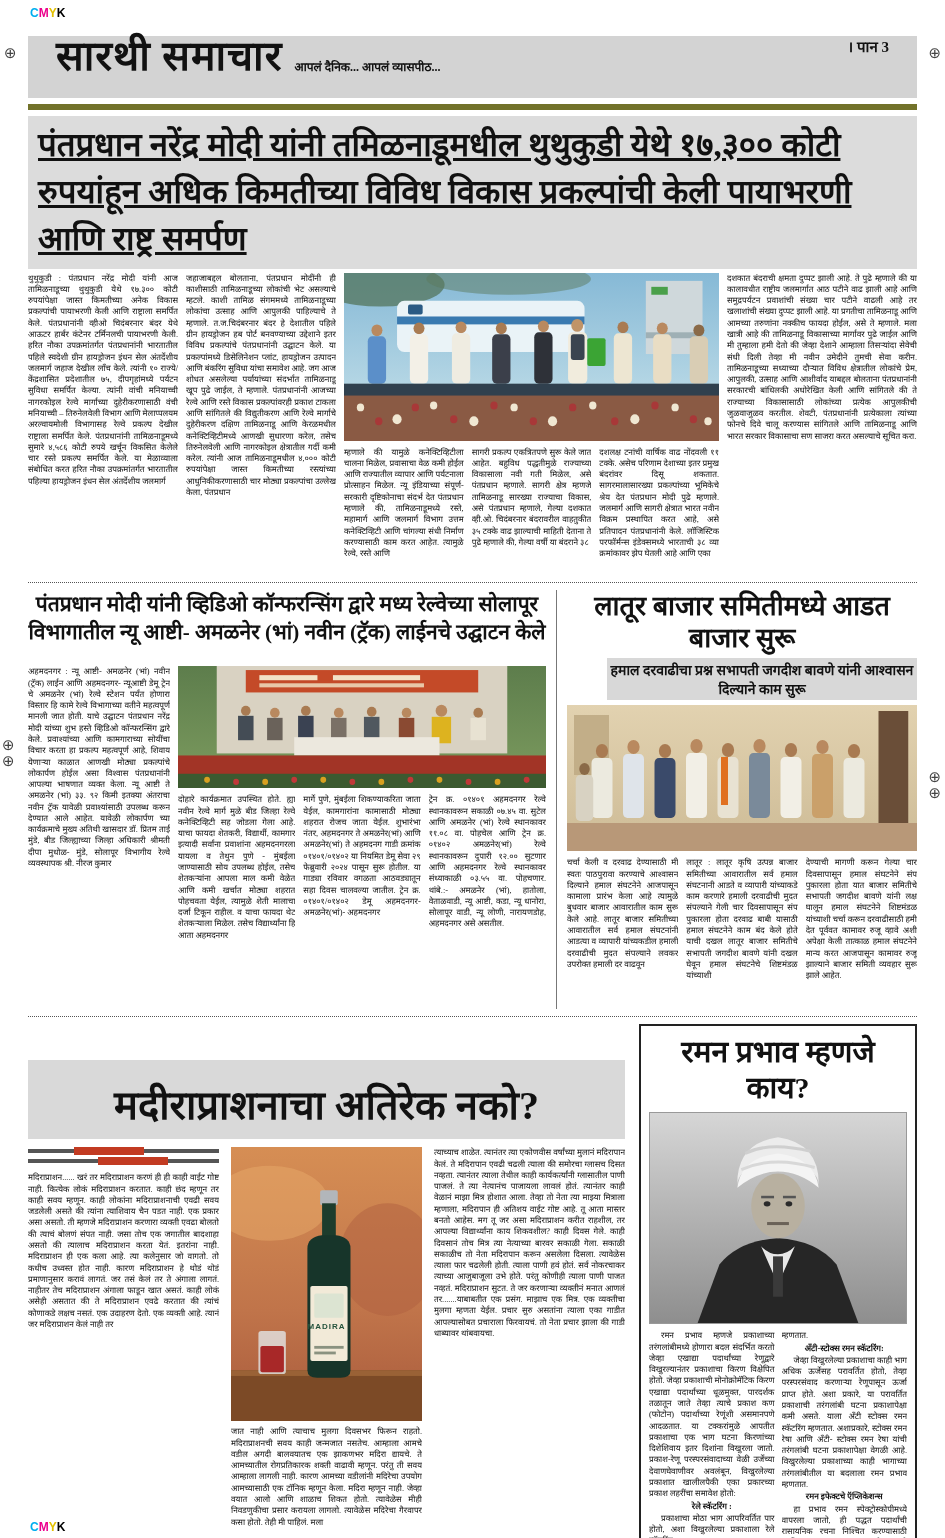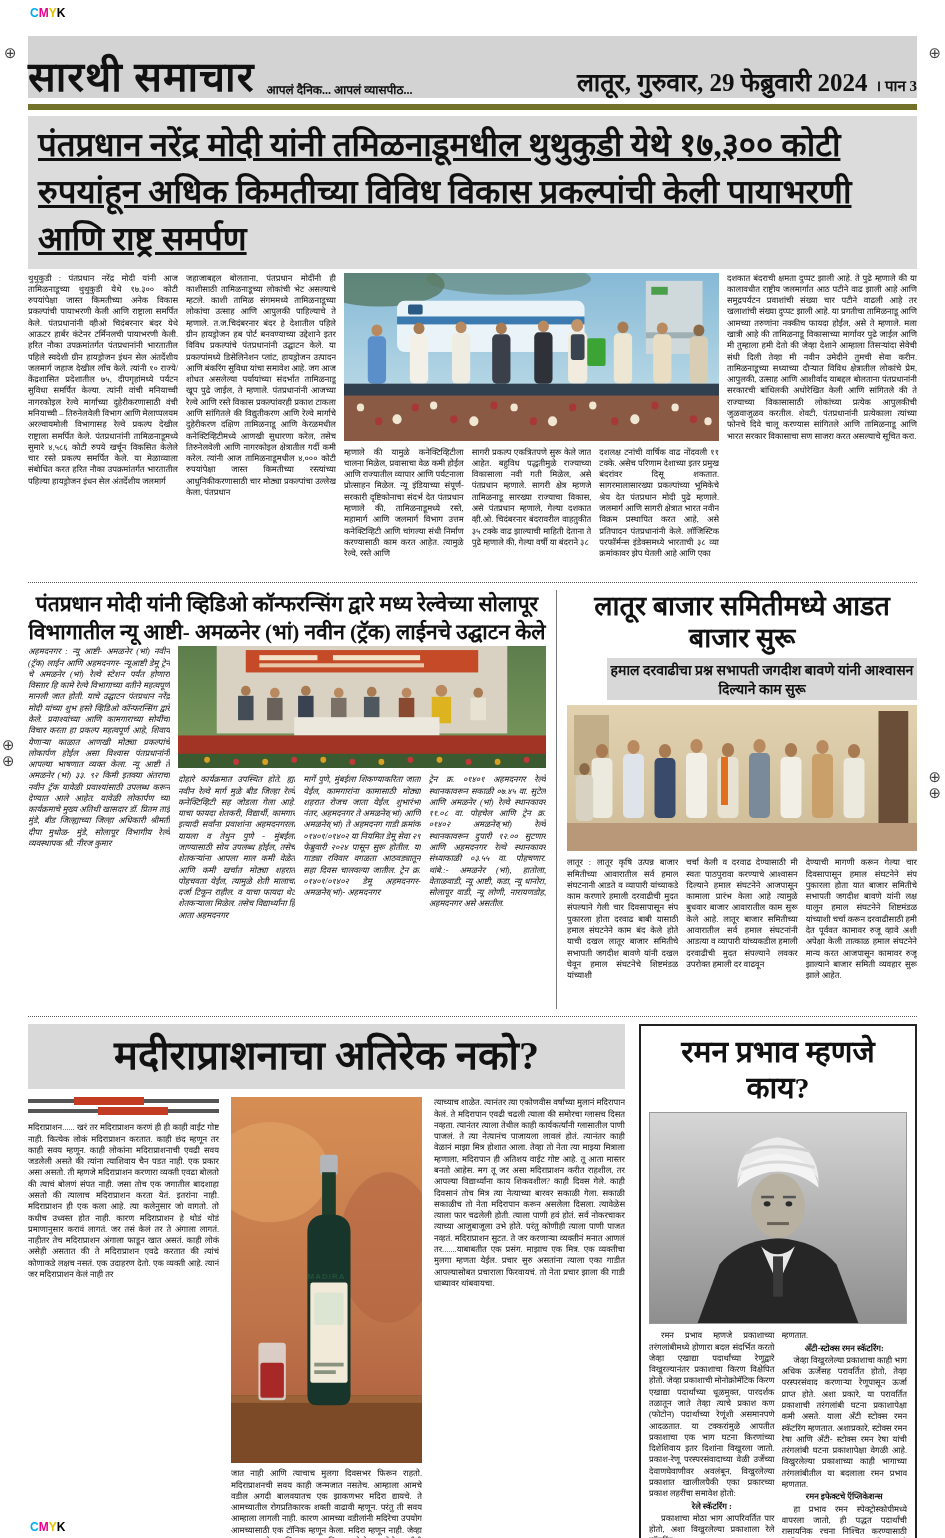--- a/index.html
+++ b/index.html
@@ -8,21 +8,21 @@
   .content{position:absolute;left:28px;right:28px;top:20px;}
 
   
   .cmyk{position:absolute;left:30px;font-family:"Liberation Sans",sans-serif;
         font-weight:bold;font-size:12px;letter-spacing:0px;}
   .cmyk span{display:inline-block;}
   .cmyk .c{color:#00aeef}.cmyk .m{color:#ec008c}.cmyk .y{color:#e3c000}.cmyk .k{color:#000}
   .regmark{position:absolute;color:#444;font-size:15px;line-height:14px;font-family:"DejaVu Sans",sans-serif;}
 
   
-  .masthead{background:#d3d3d3;height:62px;display:flex;align-items:flex-end;padding:0 0;margin-top:16px;}
+  .masthead{background:#d3d3d3;height:62px;display:flex;align-items:flex-start;padding:0 28px;margin-top:16px;}
   .mast-title{font-size:41px;font-weight:800;letter-spacing:1px;line-height:1;}
   .mast-tagline{font-size:12px;font-weight:700;margin-left:12px;margin-top:22px;}
   .mast-right{margin-left:auto;display:flex;align-items:baseline;gap:8px;}
   .mast-date{font-size:25px;font-weight:800;}
   .mast-page{font-size:15px;font-weight:700;}
   .olive-rule{height:6px;background:#72722a;margin:6px 0;}
 
   
   .headline1{background:#dcdcdc;padding:6px 10px;font-size:33px;font-weight:800;line-height:1.42;text-decoration:underline;}
 
@@ -41,49 +41,49 @@
   .a1-subcols .bodytxt{flex:1;}
   .a1-right{flex:0 0 190px;height:100%;}
 
   .dotted-rule{border-top:1px dotted #555;margin:7px 0;}
 
   
   .sec2{display:flex;gap:10px;}
   .vline{width:1px;background:#777;}
   .a2{flex:0 0 518px;}
   .a2-headline{font-size:21px;font-weight:800;text-align:center;line-height:1.35;}
-  .a2-body{display:flex;gap:8px;margin-top:0;height:302px;font-style:italic;}
+  .a2-body{display:flex;gap:8px;margin-top:20px;height:302px;}
   .a2-col1{flex:0 0 142px;height:100%;}
   .a2-rightwrap{flex:1;display:flex;flex-direction:column;gap:6px;}
   .a2-photo{height:122px;overflow:hidden;}
   .a2-photo svg{display:block;width:100%;height:100%;}
   .a2-subcols{display:flex;gap:8px;flex:1;overflow:hidden;}
   .a2-subcols .bodytxt{flex:1;}
 
   .a3{flex:1;}
   .a3-headline{font-size:27px;font-weight:800;text-align:center;line-height:1.2;}
   .a3-subhead{background:#d8d8d8;font-size:14px;font-weight:700;text-align:center;padding:2px 2px;margin-top:4px;margin-left:40px;}
   .a3-photo{height:146px;margin-top:5px;overflow:hidden;}
   .a3-photo svg{display:block;width:100%;height:100%;}
   .a3-cols{display:flex;gap:8px;margin-top:6px;height:152px;overflow:hidden;}
   .a3-cols .bodytxt{flex:1;}
 
   
   .sec3{display:flex;gap:14px;margin-top:2px;}
   .a4{flex:1;}
-  .a4-headline{background:#d9d9d9;font-size:40px;font-weight:800;text-align:center;padding:2px 0 8px;}
+  .a4-headline{background:#d9d9d9;font-size:40px;font-weight:800;text-align:center;padding:16px 0 8px;margin-top:36px;}
   .a4-content{display:flex;gap:12px;margin-top:8px;height:562px;}
   .a4-c{flex:1;display:flex;flex-direction:column;}
   .accent-rule{height:4px;background:#555;position:relative;margin:2px 0 4px;}
   .accent-rule .red{position:absolute;top:-2px;height:8px;width:70px;background:#c23b22;}
   .accent-rule.top .red{left:46px;}
   .accent-rule.bot .red{left:70px;}
   .intro-box{background:#cecece;padding:10px 8px;font-size:13.5px;font-weight:600;text-align:center;line-height:1.5;}
   .a4-c .bodytxt{flex:1;margin-top:5px;}
-  .a4-photo{position:relative;height:366px;overflow:hidden;}
+  .a4-photo{position:relative;height:274px;overflow:hidden;}
   .a4-photo svg{display:block;width:100%;height:100%;}
   .bottle-label{position:absolute;left:50%;top:175px;transform:translateX(-50%);
      font-family:"Liberation Sans",sans-serif;font-size:8px;font-weight:700;color:#24523c;letter-spacing:1px;}
 
   .a5{flex:0 0 278px;border:2px solid #222;padding:6px 8px;height:628px;box-sizing:border-box;}
   .a5-headline{font-size:30px;font-weight:800;text-align:center;line-height:1.2;margin:2px 0 6px;}
   .a5-photo{height:210px;overflow:hidden;border:1px solid #999;}
   .a5-photo svg{display:block;width:100%;height:100%;}
   .a5-cols{display:flex;gap:7px;margin-top:6px;height:366px;overflow:hidden;}
   .a5-cols .bodytxt{flex:1;}
@@ -105,21 +105,20 @@
   <div class="regmark" style="left:2px;top:754px;">⊕</div>
   <div class="regmark" style="right:4px;top:770px;">⊕</div>
   <div class="regmark" style="right:4px;top:786px;">⊕</div>
 
   <div class="content">
 
     <div class="masthead">
       <div class="mast-title">सारथी समाचार</div>
       <div class="mast-tagline">आपलं दैनिक... आपलं व्यासपीठ...</div>
       <div class="mast-right">
-        <span class="mast-date">लातूर, गुरुवार, 29 फेब्रुवारी 2024</span>
         <span class="mast-page">। पान 3</span>
       </div>
     </div>
     <div class="olive-rule"></div>
 
     <div class="headline1">पंतप्रधान नरेंद्र मोदी यांनी तमिळनाडूमधील थुथुकुडी येथे १७,३०० कोटी रुपयांहून अधिक किमतीच्या विविध विकास प्रकल्पांची केली पायाभरणी आणि राष्ट्र समर्पण</div>
     <div class="a1-wrap">
       <div class="a1-col bodytxt">थुथुकुडी : पंतप्रधान नरेंद्र मोदी यांनी आज तामिळनाडूच्या थुथुकुडी येथे १७.३०० कोटी रुपयांपेक्षा जास्त किमतीच्या अनेक विकास प्रकल्पांची पायाभरणी केली आणि राष्ट्राला समर्पित केले. पंतप्रधानांनी व्हीओ चिदंबरनार बंदर येथे आऊटर हार्बर कंटेनर टर्मिनलची पायाभरणी केली. हरित नौका उपक्रमांतर्गत पंतप्रधानांनी भारतातील पहिले स्वदेशी ग्रीन हायड्रोजन इंधन सेल अंतर्देशीय जलमार्ग जहाज देखील लाँच केले. त्यांनी १० राज्ये/केंद्रशासित प्रदेशातील ७५, दीपगृहांमध्ये पर्यटन सुविधा समर्पित केल्या. त्यांनी वांची मनियाच्ची नागरकोइल रेल्वे मार्गाच्या दुहेरीकरणासाठी वंची मनियाच्ची – तिरुनेलवेली विभाग आणि मेलाप्पलयम अरल्वायमोली विभागासह रेल्वे प्रकल्प देखील राष्ट्राला समर्पित केले. पंतप्रधानांनी तामिळनाडूमध्ये सुमारे ४,५८६ कोटी रुपये खर्चून विकसित केलेले चार रस्ते प्रकल्प समर्पित केले. या मेळाव्याला संबोधित करत हरित नौका उपक्रमांतर्गत भारतातील पहिल्या हायड्रोजन इंधन सेल अंतर्देशीय जलमार्ग</div>
       <div class="a1-col bodytxt">जहाजाबद्दल बोलताना, पंतप्रधान मोदींनी ही काशीसाठी तामिळनाडूच्या लोकांची भेट असल्याचे म्हटले. काशी तामिळ संगममध्ये तामिळनाडूच्या लोकांचा उत्साह आणि आपुलकी पाहिल्याचे ते म्हणाले. त.ज.चिदंबरनार बंदर हे देशातील पहिले ग्रीन हायड्रोजन हब पोर्ट बनवण्याच्या उद्देशाने इतर विविध प्रकल्पांचे पंतप्रधानांनी उद्घाटन केले. या प्रकल्पांमध्ये डिसेलिनेशन प्लांट, हायड्रोजन उत्पादन आणि बंकरिंग सुविधा यांचा समावेश आहे. जग आज शोधत असलेल्या पर्यायांच्या संदर्भात तामिळनाडू खूप पुढे जाईल, ते म्हणाले. पंतप्रधानांनी आजच्या रेल्वे आणि रस्ते विकास प्रकल्पांवरही प्रकाश टाकला आणि सांगितले की विद्युतीकरण आणि रेल्वे मार्गाचे दुहेरीकरण दक्षिण तामिळनाडू आणि केरळमधील कनेक्टिव्हिटीमध्ये आणखी सुधारणा करेल, तसेच तिरुनेलवेली आणि नागरकोइल क्षेत्रातील गर्दी कमी करेल. त्यांनी आज तामिळनाडूमधील ४,००० कोटी रुपयांपेक्षा जास्त किमतीच्या रस्त्यांच्या आधुनिकीकरणासाठी चार मोठ्या प्रकल्पांचा उल्लेख केला, पंतप्रधान</div>
       <div class="a1-center">
@@ -302,22 +301,22 @@
                 <rect x="280" y="49" width="24" height="64" rx="5" fill="#caa06a"></rect>
               <circle cx="328" cy="46" r="7" fill="#a97b52"></circle>
                 <rect x="316" y="53" width="24" height="60" rx="5" fill="#eceadf"></rect>
               <circle cx="20" cy="64" r="6" fill="#8a6a48"></circle>
                 <rect x="10" y="70" width="20" height="46" rx="5" fill="#d8d2c2"></rect>
             </g>
             <rect x="0" y="118" width="400" height="28" fill="#b89878"></rect>
           </svg>
         </div>
         <div class="a3-cols">
+          <div class="bodytxt">चर्चा केली व दरवाढ देण्यासाठी मी स्वतः पाठपुरावा करण्याचे आश्वासन दिल्याने हमाल संघटनेने आजपासून कामाला प्रारंभ केला आहे त्यामुळे बुधवार बाजार आवारातील काम सुरू केले आहे. लातूर बाजार समितीच्या आवारातील सर्व हमाल संघटनांनी आडत्या व व्यापारी यांच्यकडील हमाली दरवाढीची मुदत संपल्याने लवकर उपरोक्त हमाली दर वाढवून</div>
           <div class="bodytxt">लातूर : लातूर कृषि उत्पन्न बाजार समितीच्या आवारातील सर्व हमाल संघटनानी आडते व व्यापारी यांच्याकडे काम करणारे हमाली दरवाढीची मुदत संपल्याने गेली चार दिवसापासून संप पुकारला होता दरवाढ बाबी यासाठी हमाल संघटनेने काम बंद केले होते याची दखल लातूर बाजार समितीचे सभापती जगदीश बावणे यांनी दखल घेवून हमाल संघटनेचे शिष्टमंडळ यांच्याशी</div>
-          <div class="bodytxt">चर्चा केली व दरवाढ देण्यासाठी मी स्वतः पाठपुरावा करण्याचे आश्वासन दिल्याने हमाल संघटनेने आजपासून कामाला प्रारंभ केला आहे त्यामुळे बुधवार बाजार आवारातील काम सुरू केले आहे. लातूर बाजार समितीच्या आवारातील सर्व हमाल संघटनांनी आडत्या व व्यापारी यांच्यकडील हमाली दरवाढीची मुदत संपल्याने लवकर उपरोक्त हमाली दर वाढवून</div>
           <div class="bodytxt">देण्याची मागणी करून गेल्या चार दिवसापासून हमाल संघटनेने संप पुकारला होता यात बाजार समितीचे सभापती जगदीश बावणे यांनी लक्ष घालून हमाल संघटनेने शिष्टमंडळ यांच्याशी चर्चा करून दरवाढीसाठी हमी देत पूर्ववत कामावर रुजू व्हावे अशी अपेक्षा केली तात्काळ हमाल संघटनेने मान्य करत आजपासून कामावर रुजू झाल्याने बाजार समिती व्यवहार सुरू झाले आहेत.</div>
         </div>
       </div>
     </div>
 
     <div class="dotted-rule"></div>
 
     <div class="sec3">
       <div class="a4">
         <div class="a4-headline">मदीराप्राशनाचा अतिरेक नको?</div>

